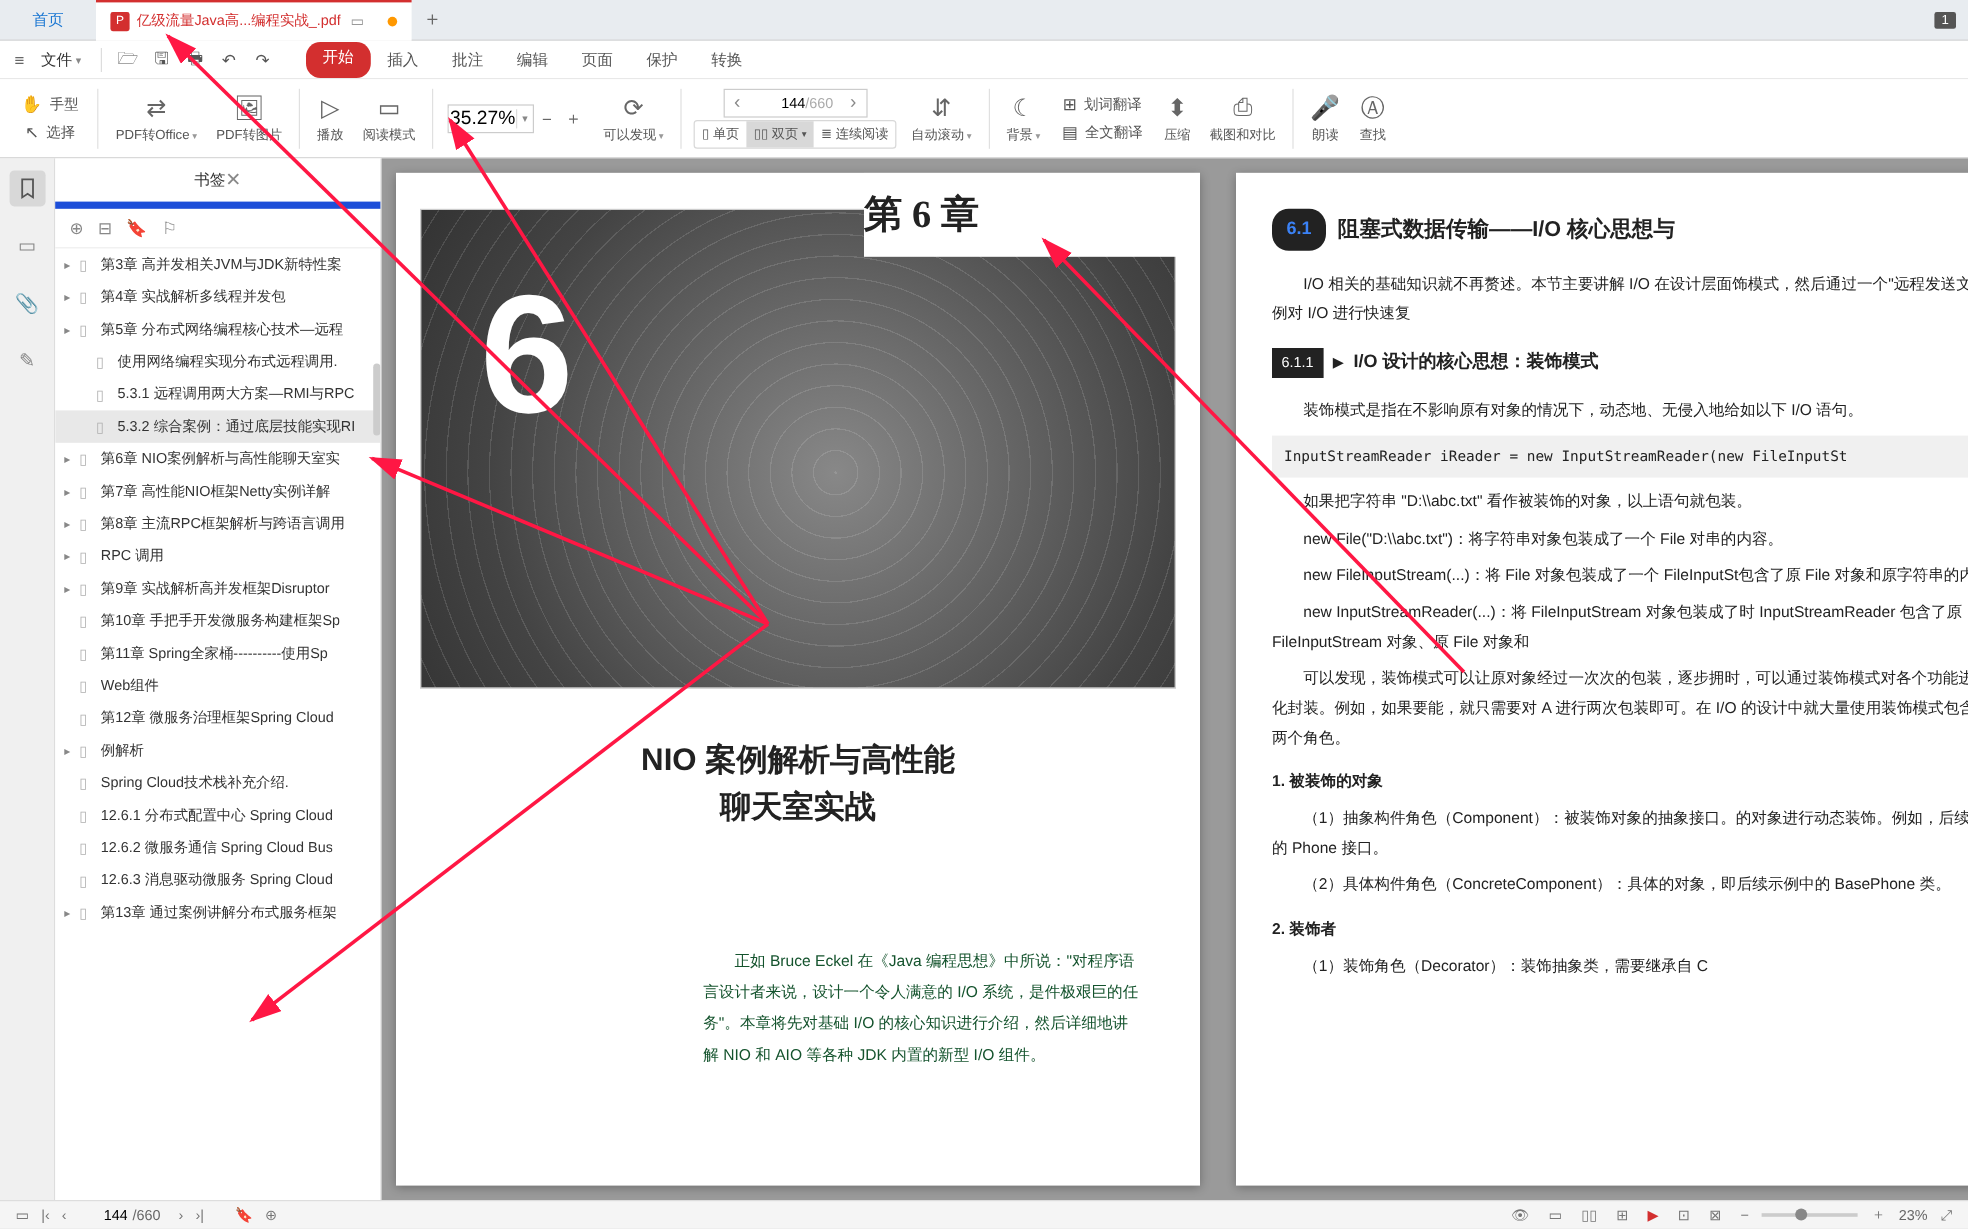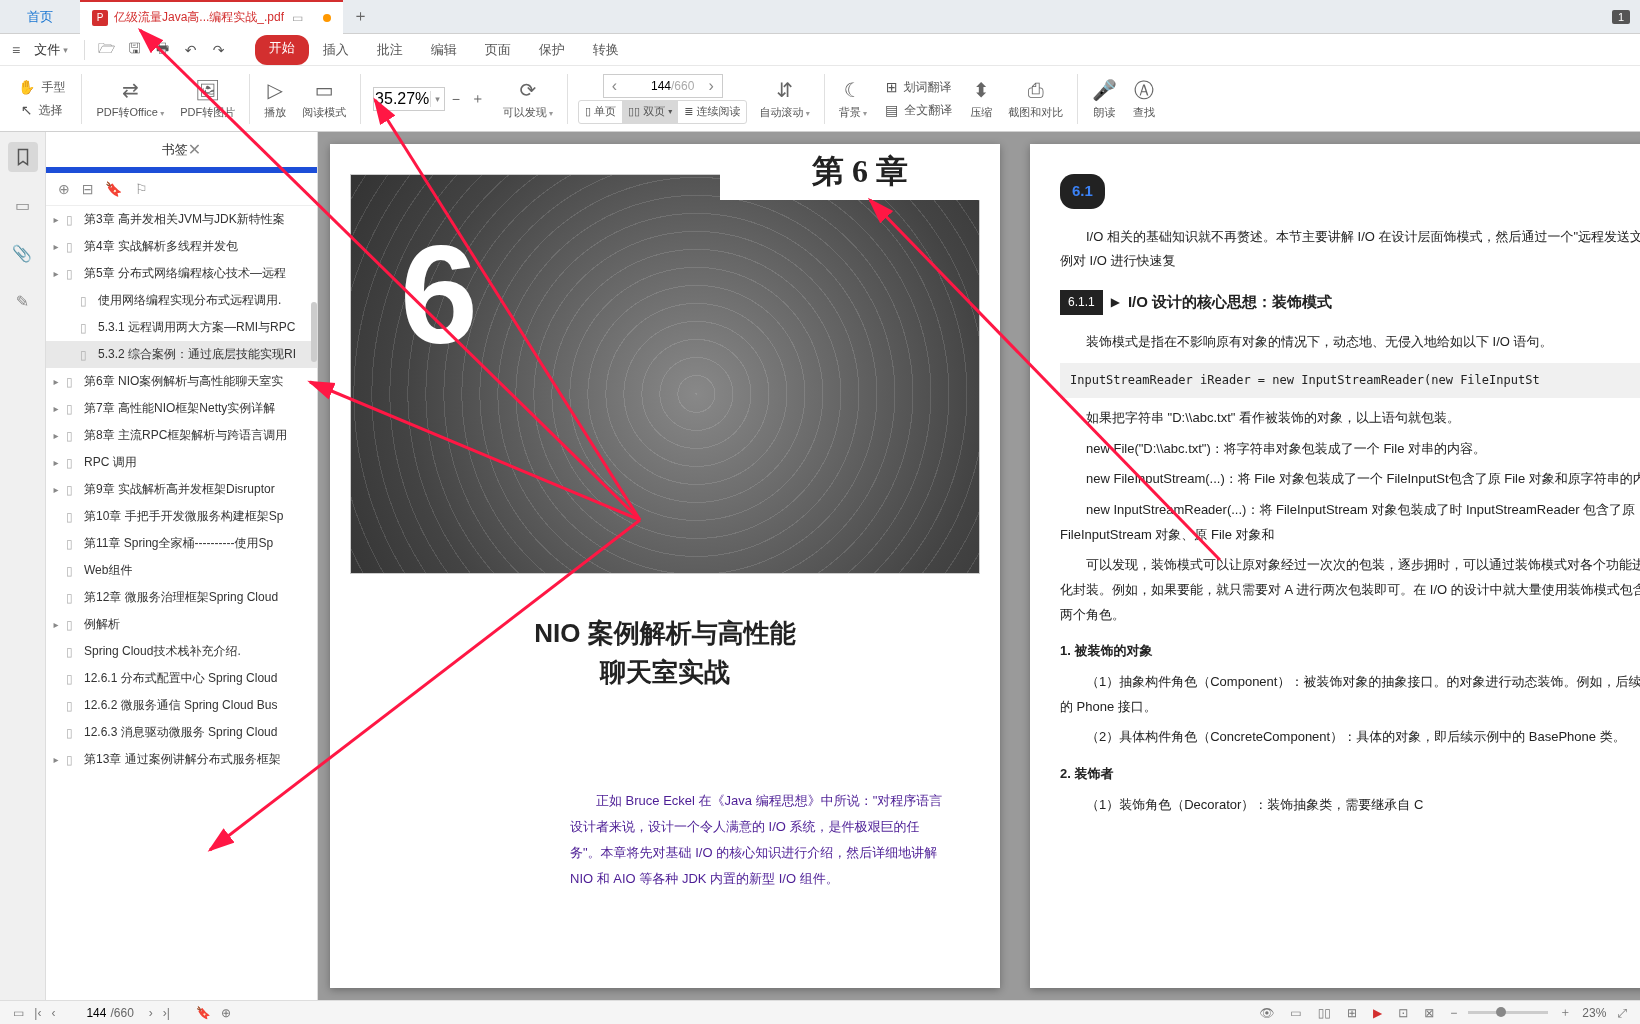--- a/index.html
+++ b/index.html
@@ -75,26 +75,26 @@
 .content { position: absolute; left: 318px; top: 132px; right: 0; bottom: 24px; background: #9a9a9a; overflow: hidden; }
 .pages { display: flex; gap: 30px; padding: 12px; height: 100%; }
 .page { background: #fff; box-shadow: 0 2px 8px rgba(0,0,0,0.3); flex-shrink: 0; }
 .page-left { width: 670px; height: 100%; position: relative; overflow: hidden; }
 .page-right { width: 660px; height: 100%; padding: 30px 0 30px 30px; overflow: hidden; font-size: 13px; line-height: 1.9; color: #222; }
 
 
 .chapter-header { position: relative; height: 440px; }
 .chapter-bg { position: absolute; left: 20px; top: 30px; width: 630px; height: 400px; background: radial-gradient(circle at 55% 55%, #888 0%, #666 35%, #444 70%, #333 100%); border: 1px solid #ccc; }
 .chapter-bg::before { content: ""; position: absolute; inset: 0; background: repeating-radial-gradient(circle at 55% 55%, rgba(255,255,255,0.12) 0px, rgba(255,255,255,0.12) 1px, transparent 1px, transparent 18px); }
-.chapter-label-box { position: absolute; right: 0; top: 0; width: 280px; height: 56px; background: #fff; display: flex; align-items: center; justify-content: center; }
+.chapter-label-box { position: absolute; right: 0; top: 0; width: 280px; height: 70px; background: #fff; display: flex; align-items: center; justify-content: flex-start; }
 .chapter-label { font-size: 32px; font-weight: bold; color: #222; font-family: "SimSun", serif; }
 .chapter-big6 { position: absolute; left: 70px; top: 70px; font-size: 140px; font-weight: 900; color: #fff; font-family: Arial, sans-serif; }
 .chapter-title-wrap { padding: 30px 60px; text-align: center; }
 .chapter-title { font-size: 26px; font-weight: bold; color: #222; line-height: 1.5; }
-.chapter-body { padding: 60px 50px 0 240px; font-size: 13px; line-height: 2; color: #4c1d95; }
+.chapter-body { padding: 60px 50px 0 240px; font-size: 13px; line-height: 2; color: #14532d; margin-left: 16px; }
 
 
 .sec-header { display: flex; align-items: center; gap: 10px; margin-bottom: 16px; }
 .sec-badge { background: #222; color: #3b82f6; border-radius: 14px; padding: 3px 12px; font-size: 15px; font-weight: bold; }
 .sec-title { font-size: 18px; font-weight: bold; }
 .subsec { display: flex; align-items: center; gap: 8px; margin: 14px 0; }
 .subsec-badge { background: #222; color: #fff; padding: 1px 8px; font-size: 12px; }
 .subsec-tri { color: #222; font-size: 12px; }
 .subsec-title { font-size: 15px; font-weight: bold; }
 .code-box { background: #f0f0f0; padding: 6px 10px; font-family: monospace; font-size: 12px; margin: 8px 0; }
@@ -402,20 +402,21 @@
         <div class="chapter-title">NIO 案例解析与高性能</div>
         <div class="chapter-title">聊天室实战</div>
       </div>
       <div class="chapter-body">
         <p class="para">正如 Bruce Eckel 在《Java 编程思想》中所说："对程序语言设计者来说，设计一个令人满意的 I/O 系统，是件极艰巨的任务"。本章将先对基础 I/O 的核心知识进行介绍，然后详细地讲解 NIO 和 AIO 等各种 JDK 内置的新型 I/O 组件。</p>
       </div>
     </div>
     <div class="page page-right">
       <div class="sec-header">
         <span class="sec-badge">6.1</span>
+        <span class="sec-title">阻塞式数据传输——I/O 核心思想与</span>
       </div>
       <p class="para">I/O 相关的基础知识就不再赘述。本节主要讲解 I/O 在设计层面饰模式，然后通过一个"远程发送文件"的示例对 I/O 进行快速复</p>
       <div class="subsec">
         <span class="subsec-badge">6.1.1</span>
         <span class="subsec-tri">▶</span>
         <span class="subsec-title">I/O 设计的核心思想：装饰模式</span>
       </div>
       <p class="para">装饰模式是指在不影响原有对象的情况下，动态地、无侵入地给如以下 I/O 语句。</p>
       <div class="code-box">InputStreamReader iReader  = new InputStreamReader(new FileInputSt</div>
       <p class="para">如果把字符串 "D:\\abc.txt" 看作被装饰的对象，以上语句就包装。</p>

